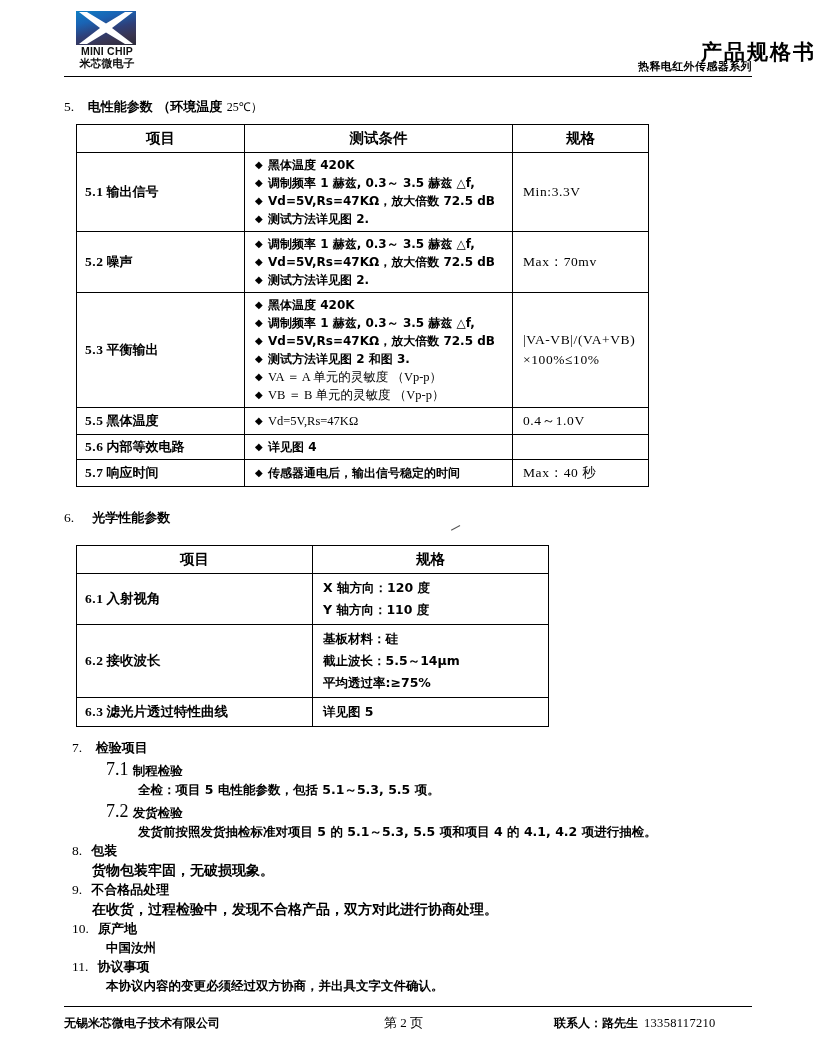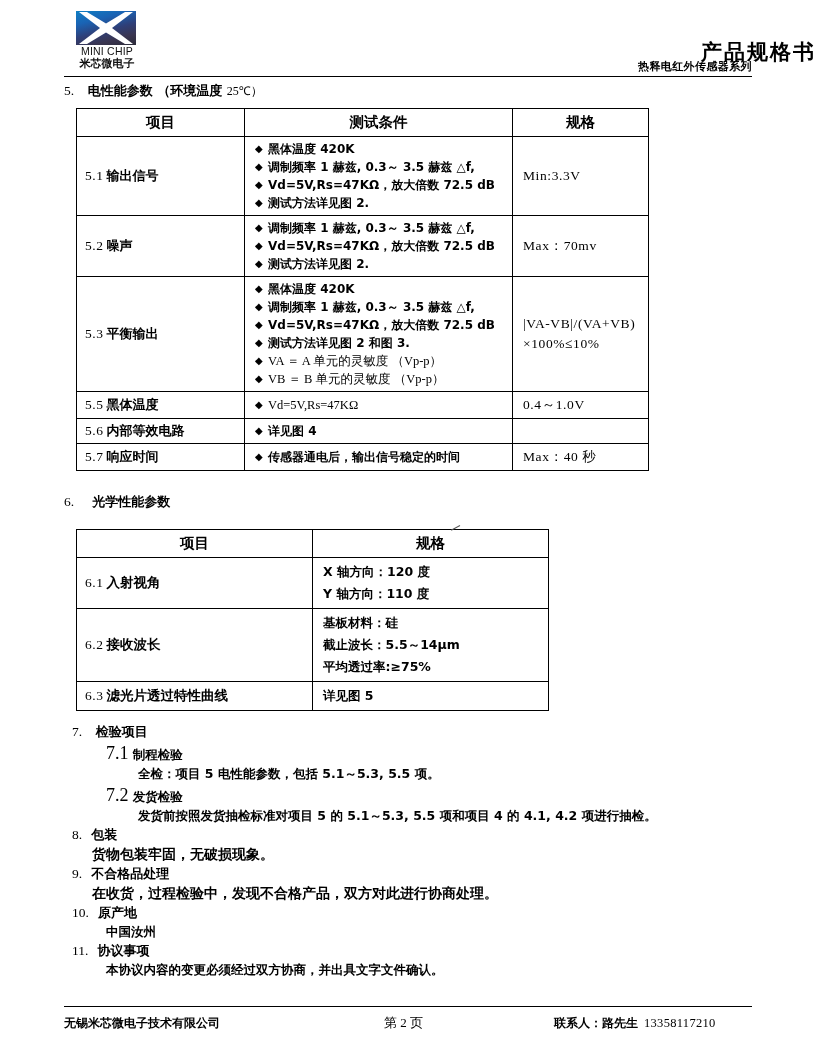--- a/index.html
+++ b/index.html
@@ -43,21 +43,21 @@
     background: linear-gradient(165deg, #0f7fc4 0%, #1a63b4 28%, #2f3f78 55%, #3a3550 78%, #2b2b38 100%);
     position: relative;
     overflow: hidden;
   }
   .logo-mark .xshape {
     position: absolute;
     left: 0; top: 0; right: 0; bottom: 0;
   }
   .logo-text-en {
     font-family: "Liberation Sans", sans-serif;
-    font-weight: normal;
+    font-weight: bold;
     font-size: 10.5px;
     letter-spacing: 0.2px;
     line-height: 11px;
     margin-top: 1px;
     color: #111;
   }
   .logo-text-cn {
     font-family: "Liberation Sans", sans-serif;
     font-weight: bold;
     font-size: 11px;
@@ -96,21 +96,21 @@
   
   .content {
     padding: 0 64px;
     box-sizing: border-box;
   }
 
   .section-head {
     font-family: "DejaVu Sans", sans-serif;
     font-weight: bold;
     font-size: 13px;
-    margin-top: 6px;
+    margin-top: 22px;
     margin-bottom: 8px;
     white-space: nowrap;
   }
   .section-head .num {
     font-family: "Liberation Serif", serif;
     font-weight: normal;
     font-size: 13.5px;
   }
   .section-head .small-serif {
     font-family: "Liberation Serif", serif;
@@ -147,21 +147,21 @@
   }
   .item-cell {
     font-family: "DejaVu Sans", sans-serif;
     font-weight: bold;
     font-size: 13px;
     white-space: nowrap;
     padding-left: 8px !important;
   }
   .item-cell .idx {
     font-family: "Liberation Serif", serif;
-    font-weight: normal;
+    font-weight: bold;
     font-size: 13.5px;
     letter-spacing: 0.5px;
     margin-right: 3px;
     margin-top: 8px;
   }
   .cond-cell {
     font-size: 12px;
     line-height: 17px;
     padding-left: 10px !important;
   }

